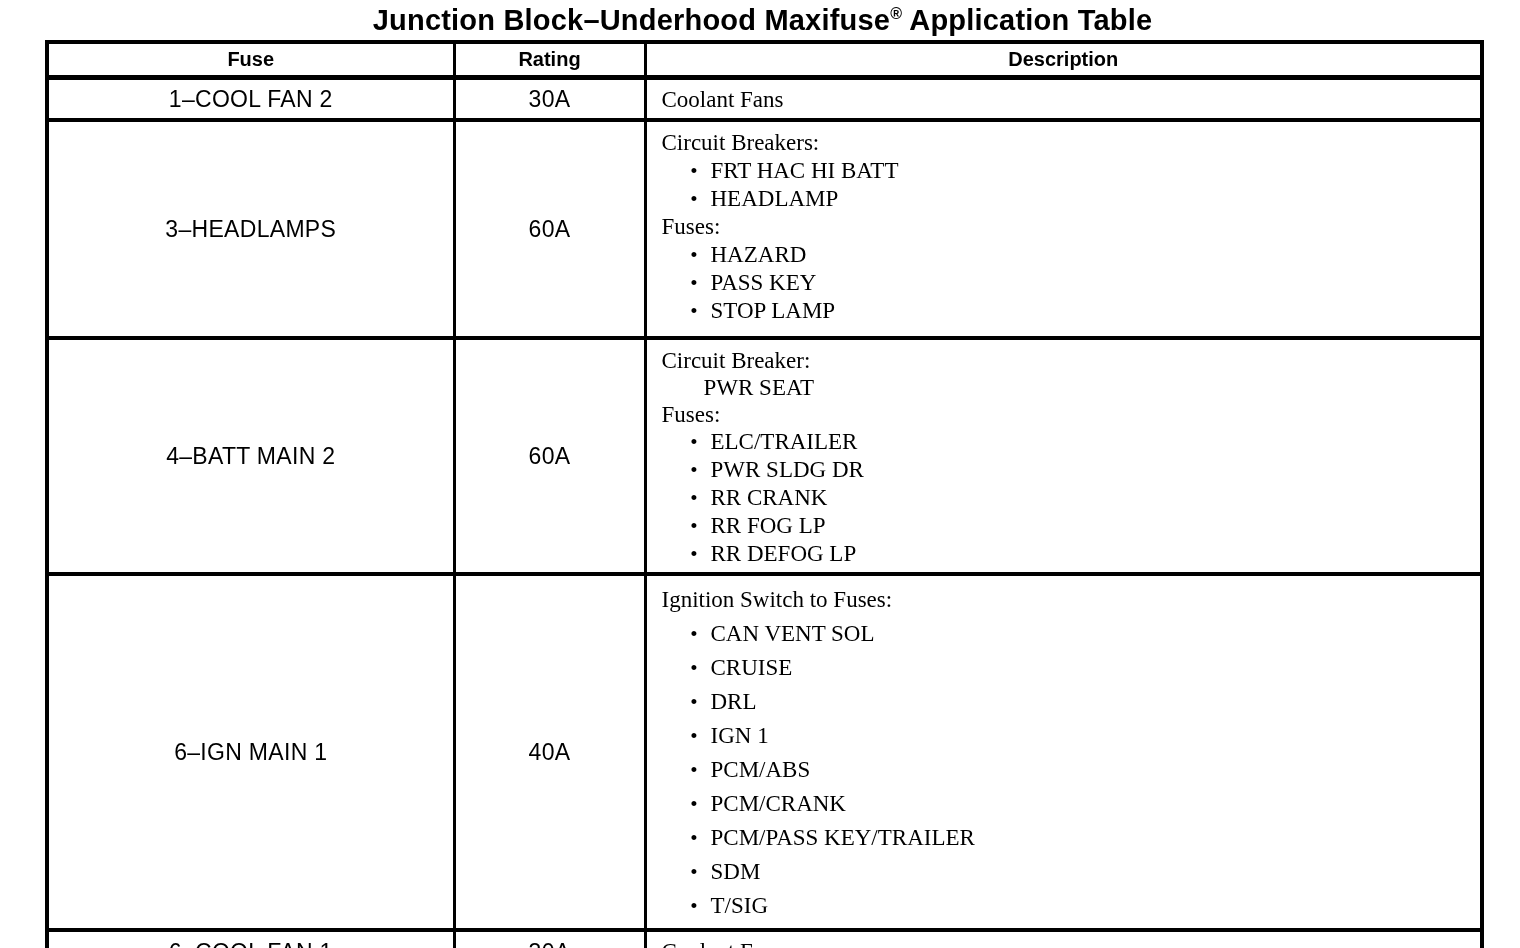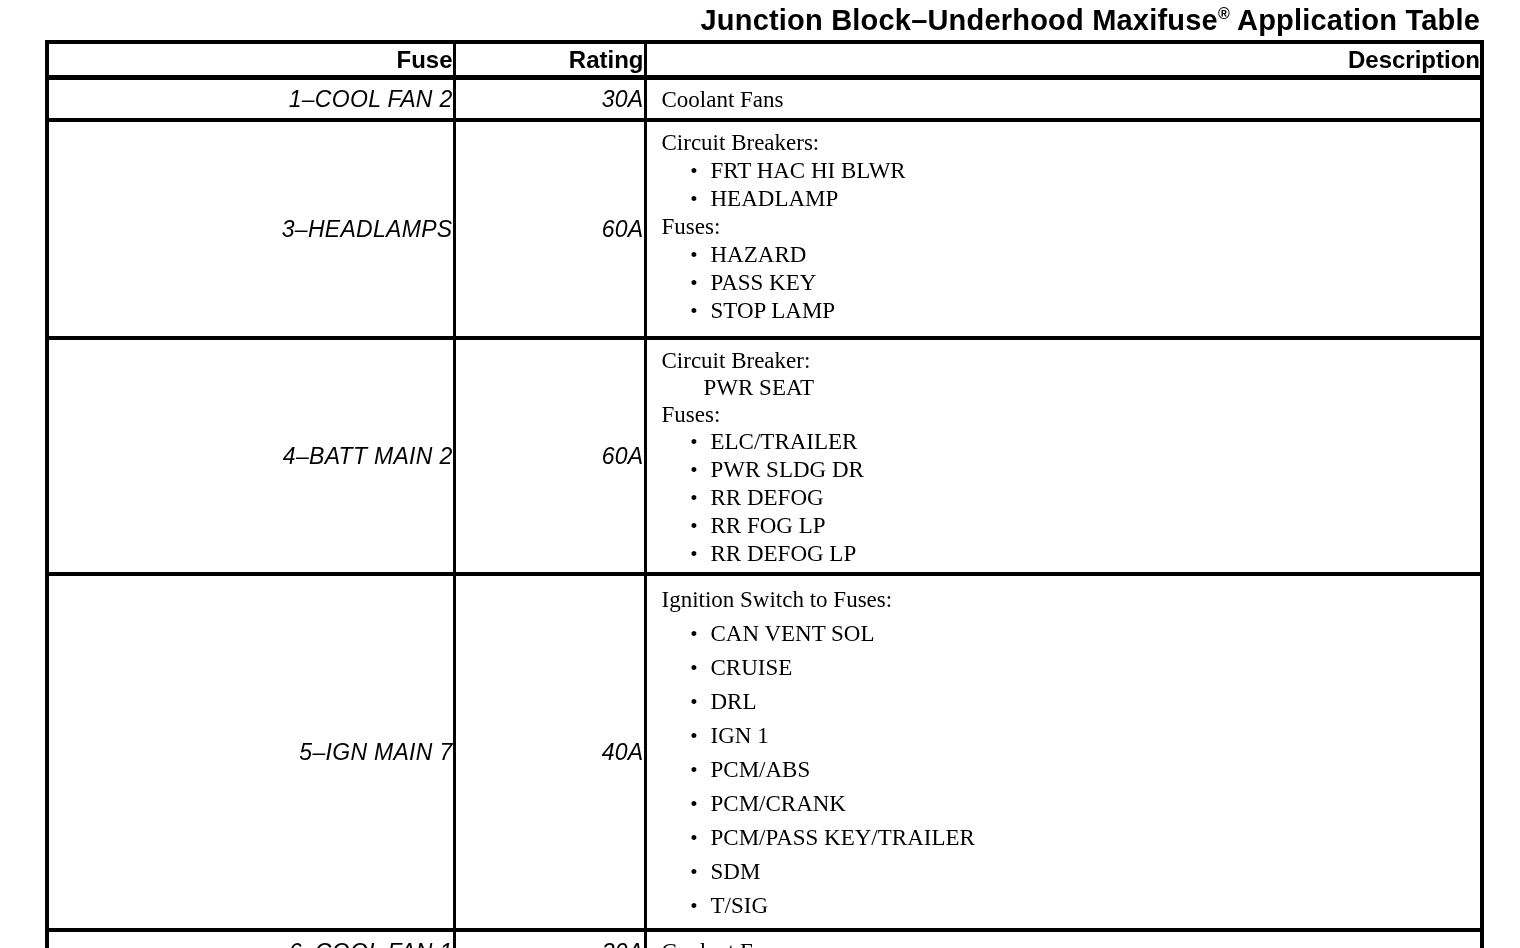--- a/index.html
+++ b/index.html
@@ -15,21 +15,21 @@
   }
   .page {
     position: relative;
     width: 1520px;
     height: 948px;
     background: #fff;
   }
   .title {
     width: 1435px;
     margin: 4px 0 0 45px;
-    text-align: right;
+    text-align: center;
     font-size: 29px;
     font-weight: bold;
     letter-spacing: 0.2px;
     white-space: nowrap;
   }
   .title sup {
     font-size: 16px;
     vertical-align: super;
     line-height: 0;
   }
@@ -39,37 +39,36 @@
     border-collapse: collapse;
     table-layout: fixed;
     border: 4px solid #000;
   }
   col.c-fuse   { width: 407px; }
   col.c-rating { width: 191px; }
   col.c-desc   { width: 837px; }
   .fuse-table th {
     border: 3px solid #000;
     border-bottom: 5px solid #000;
-    font-size: 24px;
+    font-size: 20px;
     font-weight: bold;
-    text-align: right;
+    text-align: center;
     height: 31px;
     padding: 0;
   }
   .fuse-table td {
     border: 3px solid #000;
     border-top: 4px solid #000;
     font-size: 23px;
     padding: 0;
     vertical-align: middle;
   }
   td.cell-fuse, td.cell-rating {
-    text-align: right;
+    text-align: center;
     letter-spacing: 0.3px;
-    font-style: italic;
   }
   td.cell-desc {
     vertical-align: top;
     padding: 7px 8px 4px 15px;
   }
   .r1 td { height: 27px; }
   .r2 td { height: 203px; }
   .r3 td { height: 221px; margin-left: 20px; }
   .r4 td { height: 341px; margin-left: 8px; }
   .r5 td { height: 30px; }
@@ -118,46 +117,46 @@
         <td class="cell-desc">
           <div class="line">Coolant Fans</div>
         </td>
       </tr>
 
       <tr class="r2">
         <td class="cell-fuse">3–HEADLAMPS</td>
         <td class="cell-rating">60A</td>
         <td class="cell-desc">
           <div class="line">Circuit Breakers:</div>
-          <div class="line bullet-line"><span class="bullet">•</span><span>FRT HAC HI BLWR</span></div>
+          <div class="line bullet-line"><span class="bullet">•</span><span>FRT HAC HI BATT</span></div>
           <div class="line bullet-line"><span class="bullet">•</span><span>HEADLAMP</span></div>
           <div class="line">Fuses:</div>
           <div class="line bullet-line"><span class="bullet">•</span><span>HAZARD</span></div>
           <div class="line bullet-line"><span class="bullet">•</span><span>PASS KEY</span></div>
           <div class="line bullet-line"><span class="bullet">•</span><span>STOP LAMP</span></div>
         </td>
       </tr>
 
       <tr class="r3">
         <td class="cell-fuse">4–BATT MAIN 2</td>
         <td class="cell-rating">60A</td>
         <td class="cell-desc">
           <div class="line">Circuit Breaker:</div>
           <div class="line indent-line">PWR SEAT</div>
           <div class="line">Fuses:</div>
           <div class="line bullet-line"><span class="bullet">•</span><span>ELC/TRAILER</span></div>
           <div class="line bullet-line"><span class="bullet">•</span><span>PWR SLDG DR</span></div>
-          <div class="line bullet-line"><span class="bullet">•</span><span>RR DEFOG</span></div>
+          <div class="line bullet-line"><span class="bullet">•</span><span>RR CRANK</span></div>
           <div class="line bullet-line"><span class="bullet">•</span><span>RR FOG LP</span></div>
           <div class="line bullet-line"><span class="bullet">•</span><span>RR DEFOG LP</span></div>
         </td>
       </tr>
 
       <tr class="r4">
-        <td class="cell-fuse">5–IGN MAIN 7</td>
+        <td class="cell-fuse">6–IGN MAIN 1</td>
         <td class="cell-rating">40A</td>
         <td class="cell-desc">
           <div class="line">Ignition Switch to Fuses:</div>
           <div class="line bullet-line"><span class="bullet">•</span><span>CAN VENT SOL</span></div>
           <div class="line bullet-line"><span class="bullet">•</span><span>CRUISE</span></div>
           <div class="line bullet-line"><span class="bullet">•</span><span>DRL</span></div>
           <div class="line bullet-line"><span class="bullet">•</span><span>IGN 1</span></div>
           <div class="line bullet-line"><span class="bullet">•</span><span>PCM/ABS</span></div>
           <div class="line bullet-line"><span class="bullet">•</span><span>PCM/CRANK</span></div>
           <div class="line bullet-line"><span class="bullet">•</span><span>PCM/PASS KEY/TRAILER</span></div>

